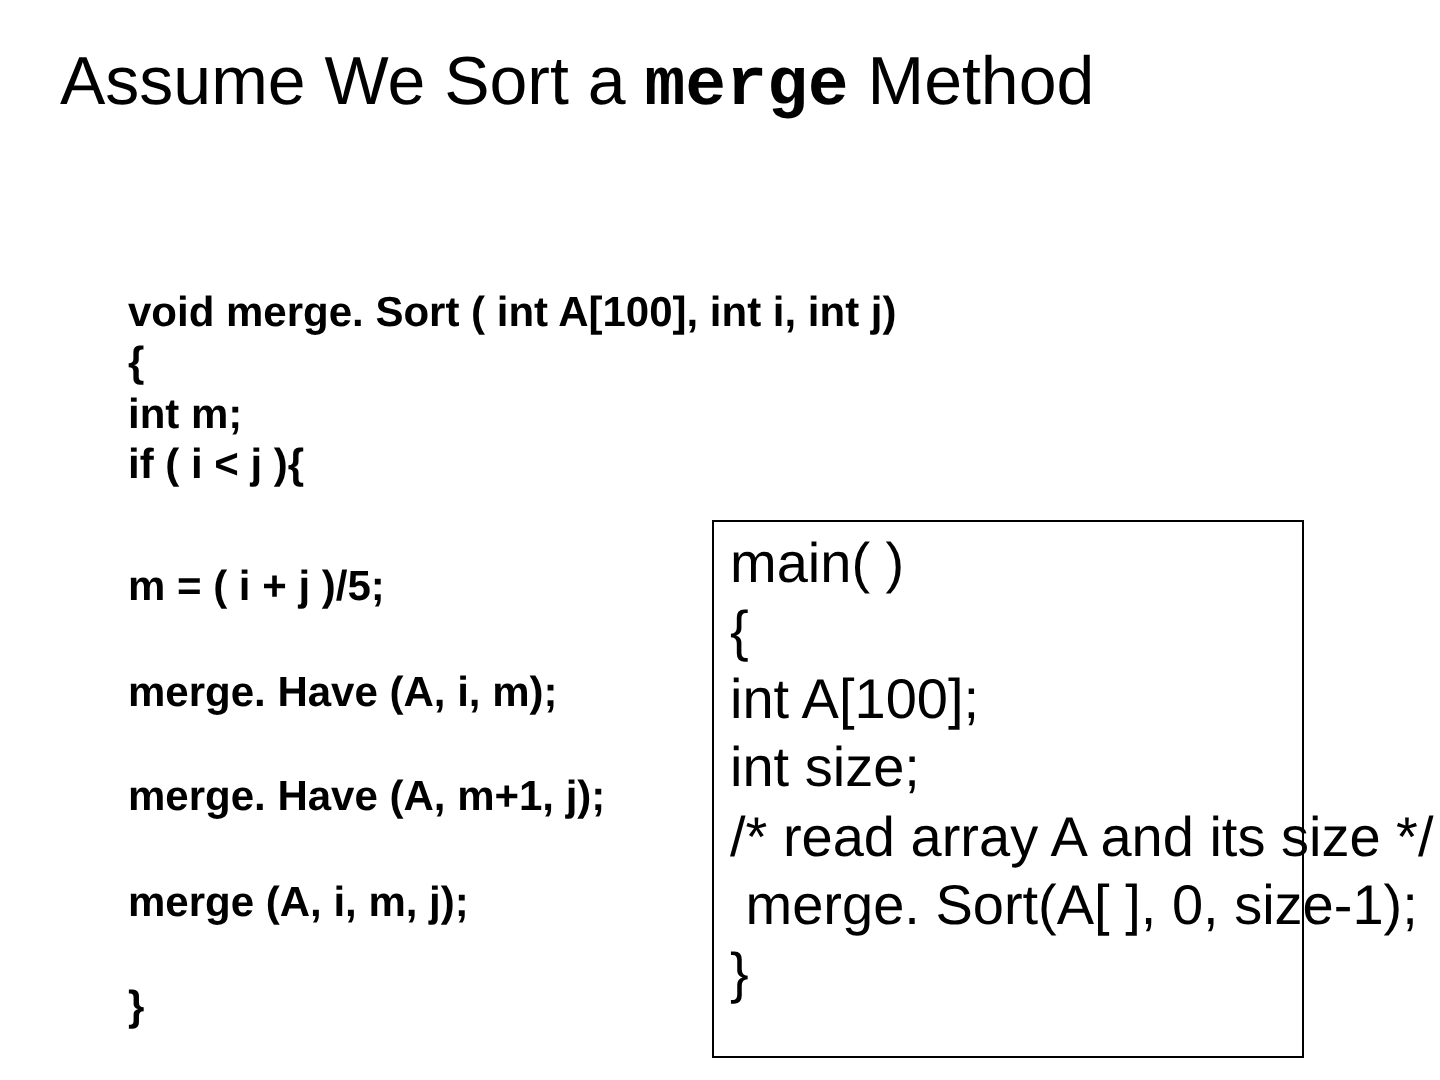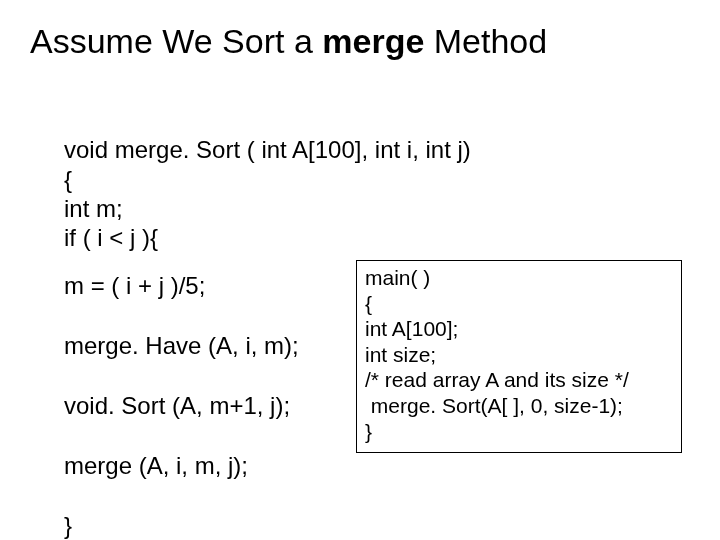--- a/index.html
+++ b/index.html
@@ -15,66 +15,67 @@
   }
   .title {
     position: absolute;
     top: 22px;
     left: 30px;
     font-size: 34px;
     font-weight: 400;
     white-space: nowrap;
   }
   .title .mono {
-    font-family: Liberation Sans, sans-serif;
+    font-family: Liberation Mono, monospace;
     font-weight: 700;
   }
   .code-left {
     position: absolute;
-    top: 106px;
+    top: 118px;
     left: 64px;
-    font-size: 24px;
+    font-size: 21px;
     line-height: 1.22;
     white-space: pre;
+    font-weight: bold;
   }
   .code-left .block2 {
     position: absolute;
     top: 150px;
     left: 0;
     line-height: 2.5;
     white-space: pre;
   }
   .main-box {
     position: absolute;
     top: 260px;
     left: 356px;
-    width: 326px;
+    width: 296px;
     border: 1.5px solid #000;
-    padding: 4px 8px 8px 8px;
-    font-size: 21px;
+    padding: 4px 8px 24px 8px;
+    font-size: 28px;
     line-height: 1.22;
     white-space: pre;
     box-sizing: border-box;
   }
 </style>
 </head>
 <body>
 
 <div class="title">
   <span>Assume We Sort a </span><span class="mono">merge</span><span> Method</span>
 </div>
 
 <div class="code-left">
 <span>void merge. Sort ( int A[100], int i, int j)</span>
 <span>{</span>
 <span>int m;</span>
 <span>if ( i &lt; j ){</span>
 <div class="block2"><span>m = ( i + j )/5;</span>
 <span>merge. Have (A, i, m);</span>
-<span>void. Sort (A, m+1, j);</span>
+<span>merge. Have (A, m+1, j);</span>
 <span>merge (A, i, m, j);
 }</span></div>
 </div>
 
 <div class="main-box"><span>main( )</span>
 <span>{</span>
 <span>int A[100];</span>
 <span>int size;</span>
 <span>/* read array A and its size */</span>
 <span> merge. Sort(A[ ], 0, size-1);</span>

